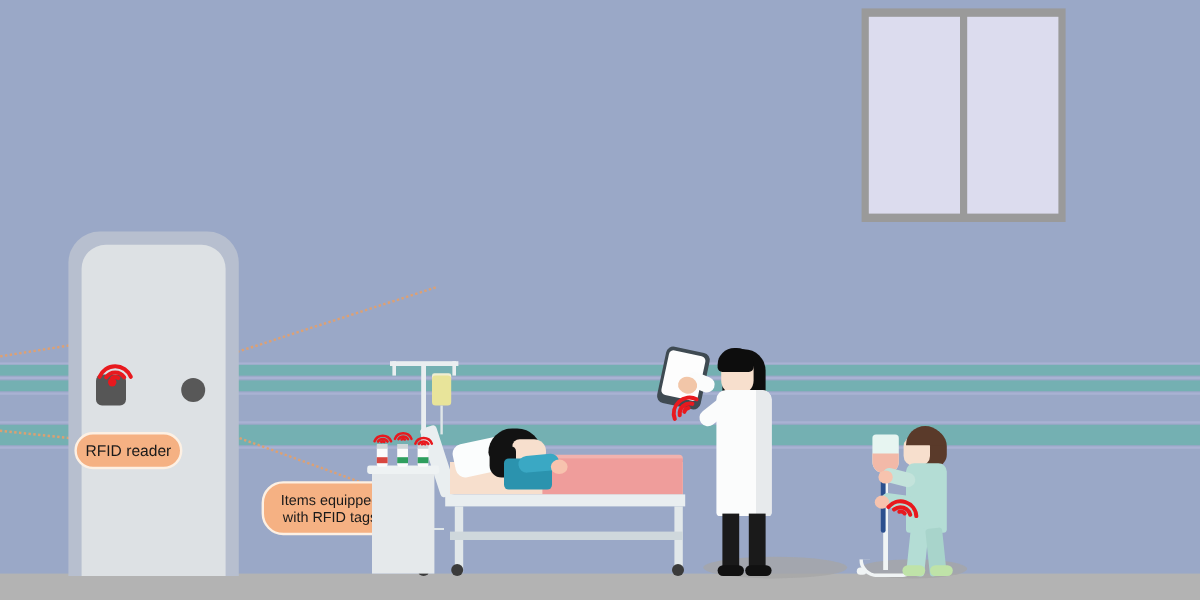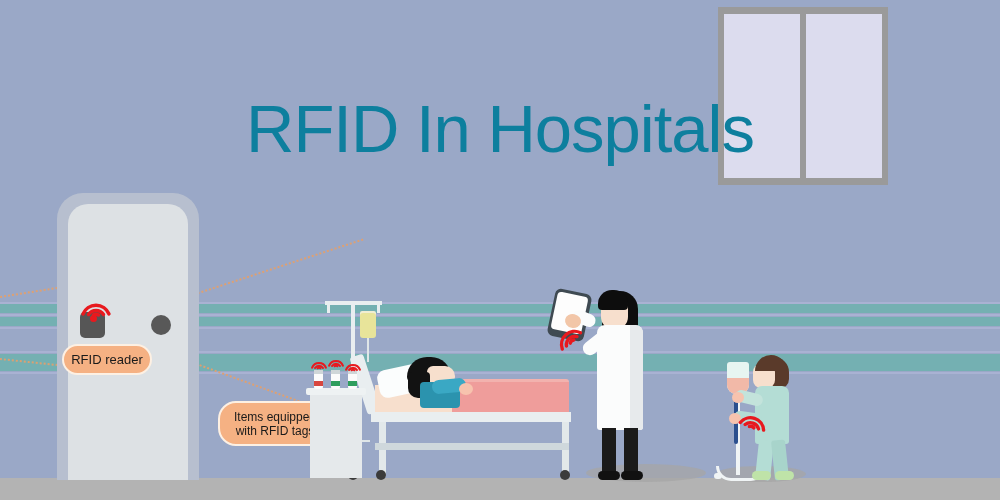--- a/index.html
+++ b/index.html
@@ -48,21 +48,21 @@
   
   .dotline{position:absolute;height:0;border-top:2px dotted #e2a06e;transform-origin:0 0;opacity:.95;}
 
   
   .pill{
     position:absolute;background:#f5b183;border:2px solid #fdf0e3;border-radius:18px;
     color:#1a1a1a;font-size:13px;line-height:15px;text-align:center;
     display:flex;align-items:center;justify-content:center;
     font-family:"Liberation Sans", sans-serif;
   }
-  #reader-label{left:62px;top:344px;width:86px;height:27px;font-size:13px;}
+  #reader-label{left:62px;top:360px;width:86px;height:27px;font-size:13px;}
   #items-label{left:218px;top:401px;width:104px;height:41px;font-size:12px;line-height:14px;padding:0 3px;}
   .pill span{display:block;}
 
   
   .cloud-wrap{position:absolute;left:362px;top:187px;width:146px;height:88px;}
   .cloud-text{
     position:absolute;left:0;top:34px;width:146px;text-align:center;
     font-size:17px;color:#1a1a1a;font-family:"Liberation Sans", sans-serif;
   }
   .bed-mattress{position:absolute;left:375px;top:385px;width:194px;height:27px;background:#f7dfcd;}
@@ -162,21 +162,20 @@
   <div class="stripe-line" style="top:327px"></div>
   <div class="stripe-line" style="top:351px"></div>
   <div class="stripe s3"></div>
   <div class="stripe-line" style="top:372px"></div>
   <div class="floor"></div>
 
   <div class="window-frame"></div>
   <div class="window-pane pane-l"></div>
   <div class="window-pane pane-r"></div>
 
-  <div class="title">RFID In Hospitals</div>
 
   <div class="dotline" style="left:106px;top:322px;width:270px;transform:rotate(-18deg);"></div>
   <div class="dotline" style="left:106px;top:330px;width:230px;transform:rotate(20deg);"></div>
   <div class="dotline" style="left:0px;top:296px;width:78px;transform:rotate(-9deg);"></div>
   <div class="dotline" style="left:0px;top:358px;width:62px;transform:rotate(6deg);"></div>
 
   <div class="door-outer"></div>
   <div class="door-inner"></div>
   <div class="door-handle"></div>
 

